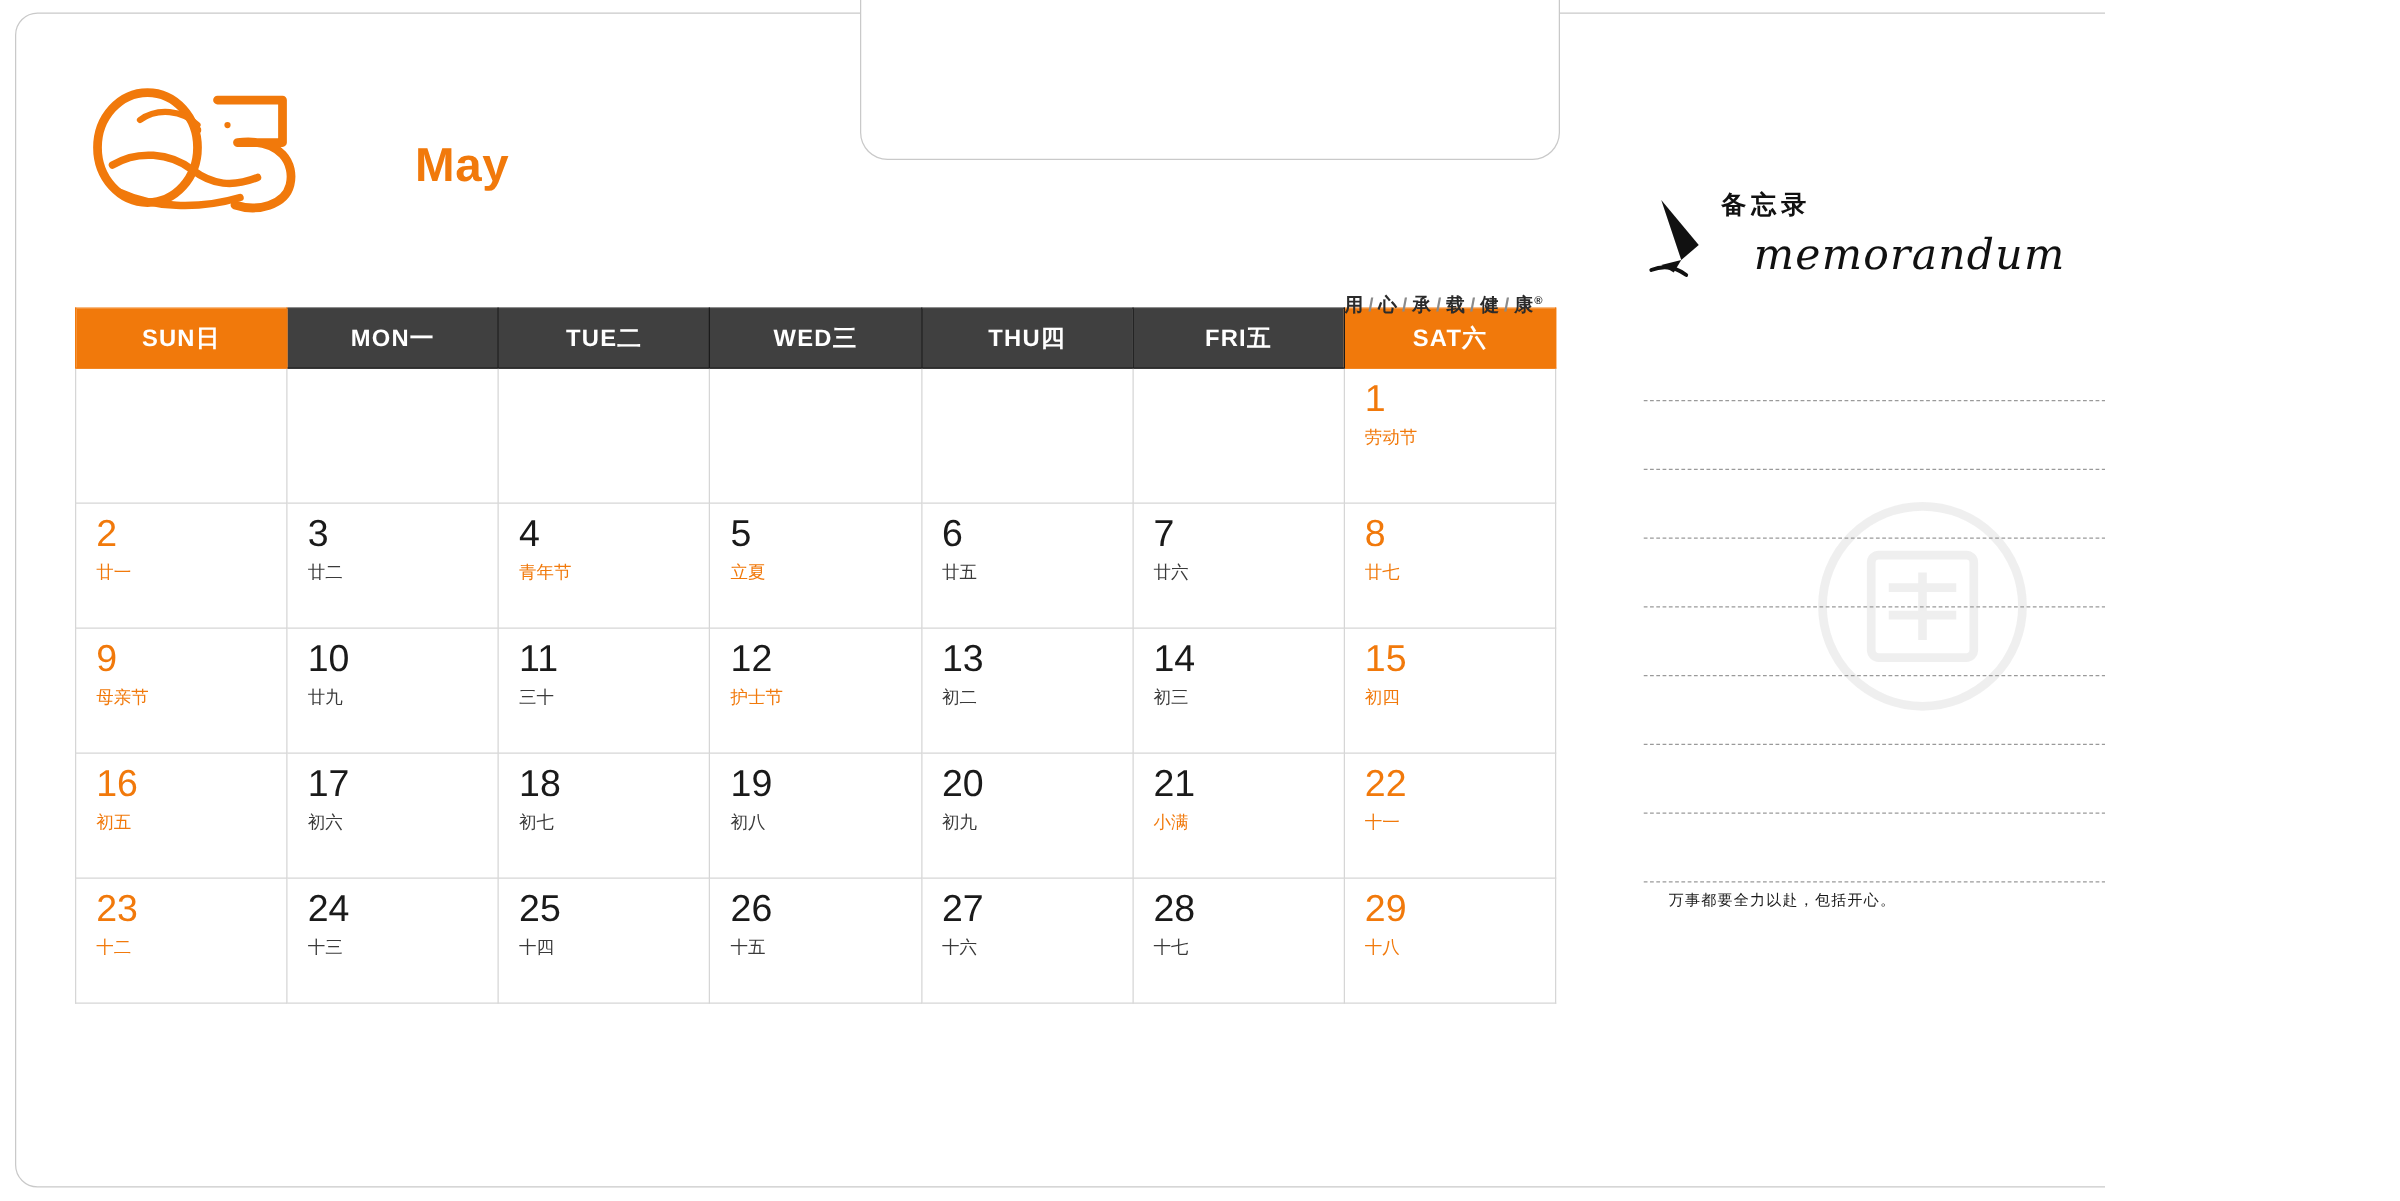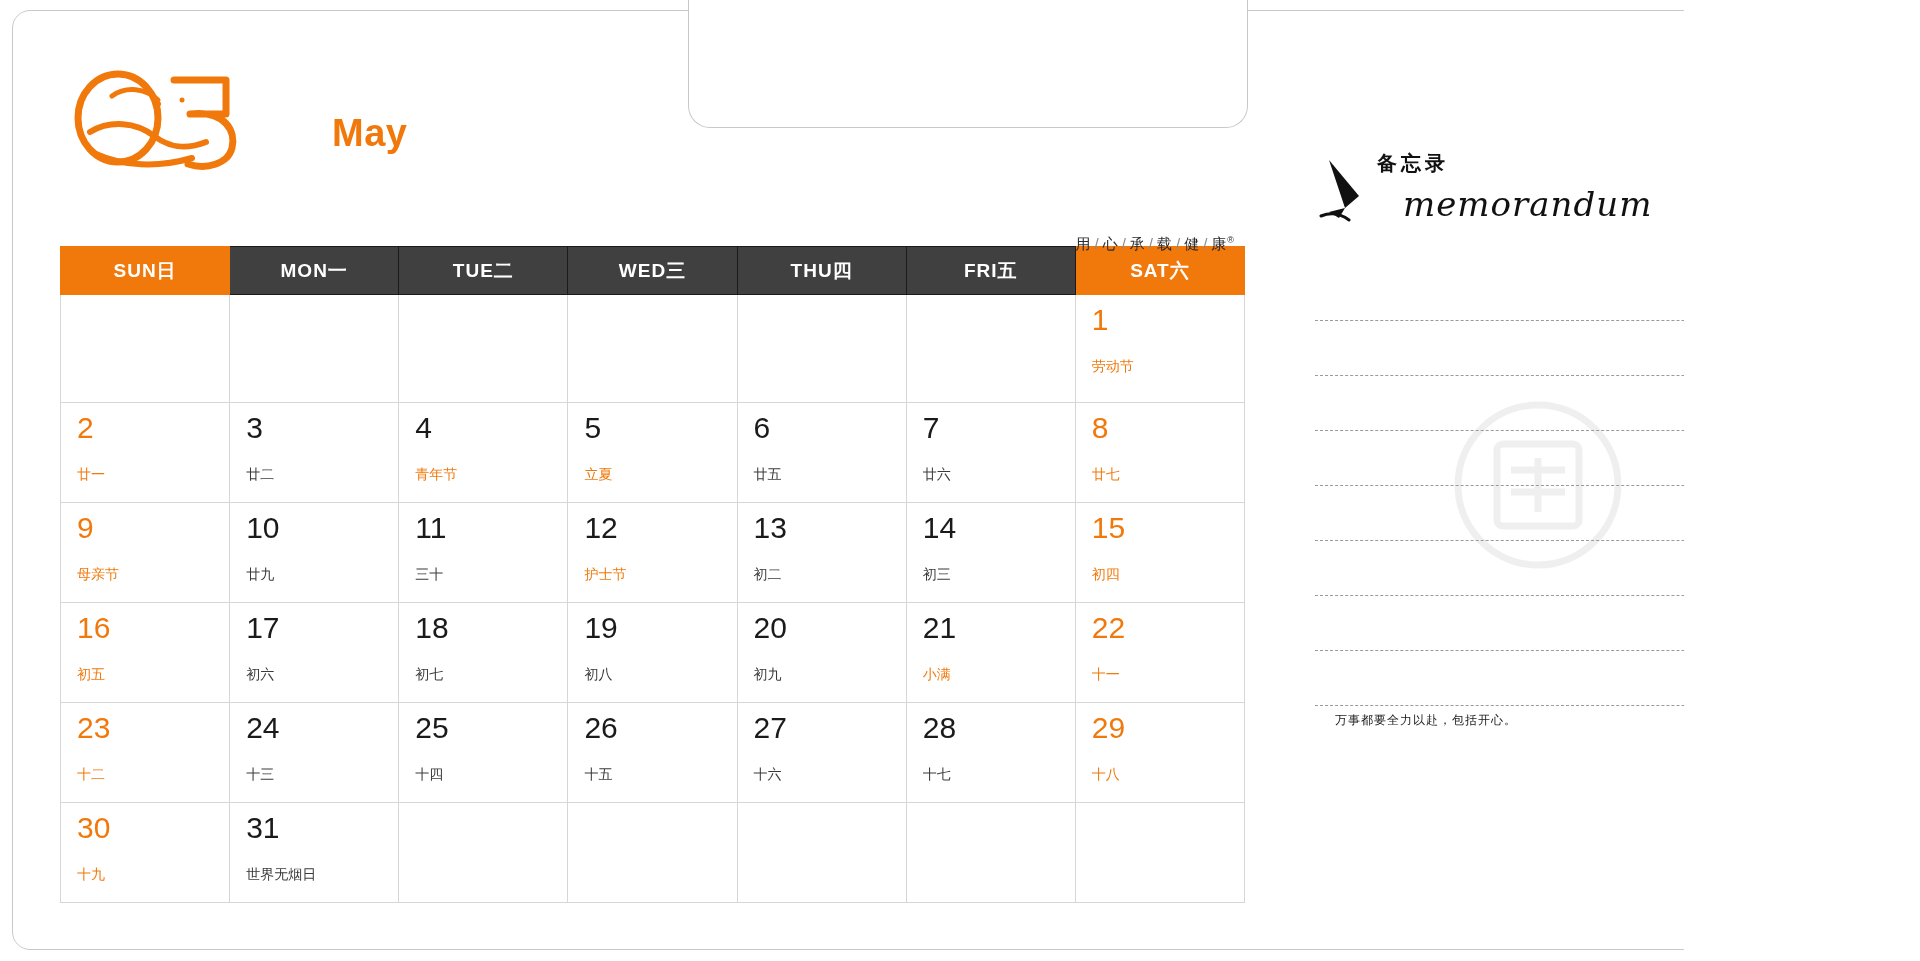--- a/index.html
+++ b/index.html
@@ -73,20 +73,21 @@
     color: #1a1a1a;
     letter-spacing: 1px;
   }
   .slogan {
     position: absolute;
     right: 10px; top: 175px;
     font-size: 15px;
     color: #2b2b2b;
     letter-spacing: 1px;
     white-space: nowrap;
+    font-weight: bold;
   }
   .slogan .sep { color: #8a8a8a; margin: 0 3px; }
   .slogan .reg { font-size: 9px; vertical-align: super; }
 
   table.calendar {
     width: 1185px;
     border-collapse: collapse;
     table-layout: fixed;
     margin-top: 6px;
   }
@@ -110,21 +111,21 @@
     padding: 10px 0 0 16px;
     background: #fff;
   }
   .d-num {
     font-size: 30px;
     color: #1a1a1a;
     line-height: 1;
     font-weight: 400;
   }
   .d-sub {
-    margin-top: 24px;
+    margin-top: 7px;
     font-size: 14px;
     color: #3a3a3a;
     line-height: 1;
   }
   td.weekend .d-num, .d-num.accent { color: #f1790b; }
   td.weekend .d-sub, .d-sub.accent { color: #f1790b; }
   td.empty { background: #fff; }
 
   
   tr.row-0 td { height: 108px; }
@@ -356,35 +357,20 @@
             </td>
             <td>
               <div class="d-num">28</div>
               <div class="d-sub">十七</div>
             </td>
             <td class="weekend">
               <div class="d-num accent">29</div>
               <div class="d-sub accent">十八</div>
             </td>
           </tr>
-          <tr class="row-5">
-            <td class="weekend">
-              <div class="d-num accent">30</div>
-              <div class="d-sub accent">十九</div>
-            </td>
-            <td>
-              <div class="d-num">31</div>
-              <div class="d-sub">世界无烟日</div>
-            </td>
-            <td class="empty"></td>
-            <td class="empty"></td>
-            <td class="empty"></td>
-            <td class="empty"></td>
-            <td class="empty"></td>
-          </tr>
         </tbody>
     </table>
   </div>
 
   <div class="memo">
 
     <div class="pen-icon">
       <svg viewBox="0 0 60 70" width="60" height="70" aria-hidden="true">
         <path d="M14 8 L44 44 L30 56 Z" fill="#111"></path>
         <path d="M30 56 L24 66 L14 60 Z" fill="#111"></path>

